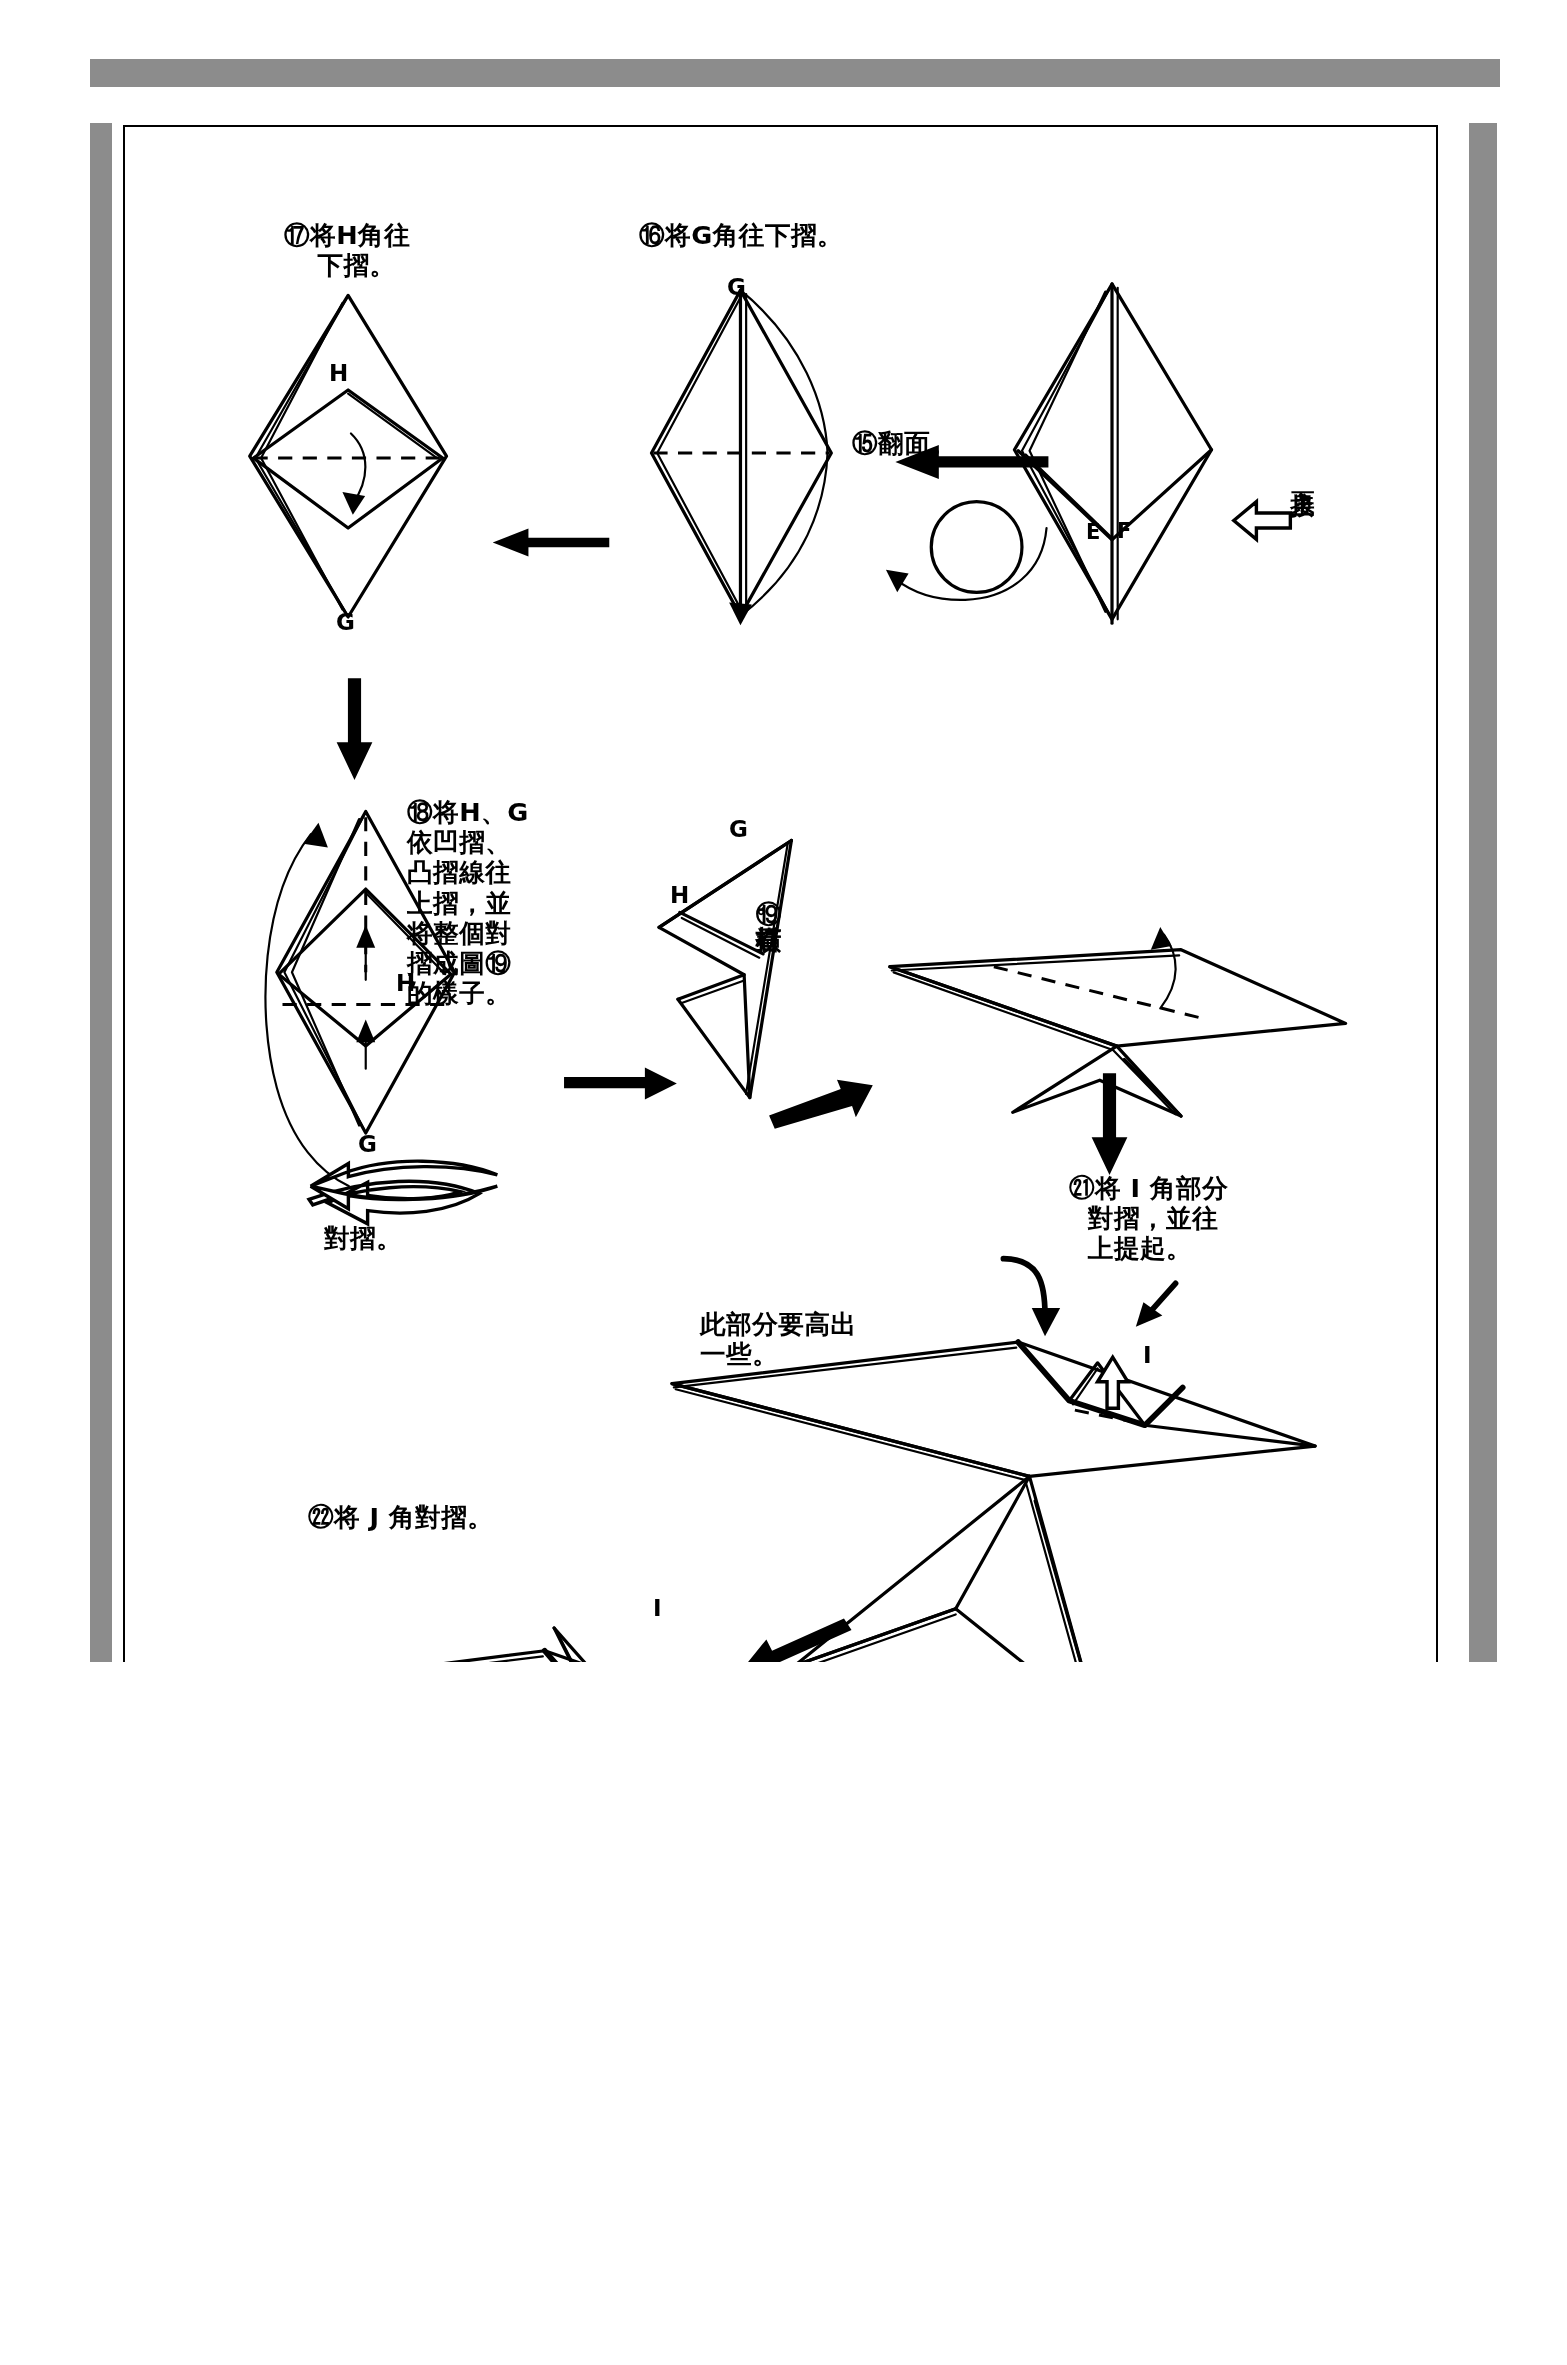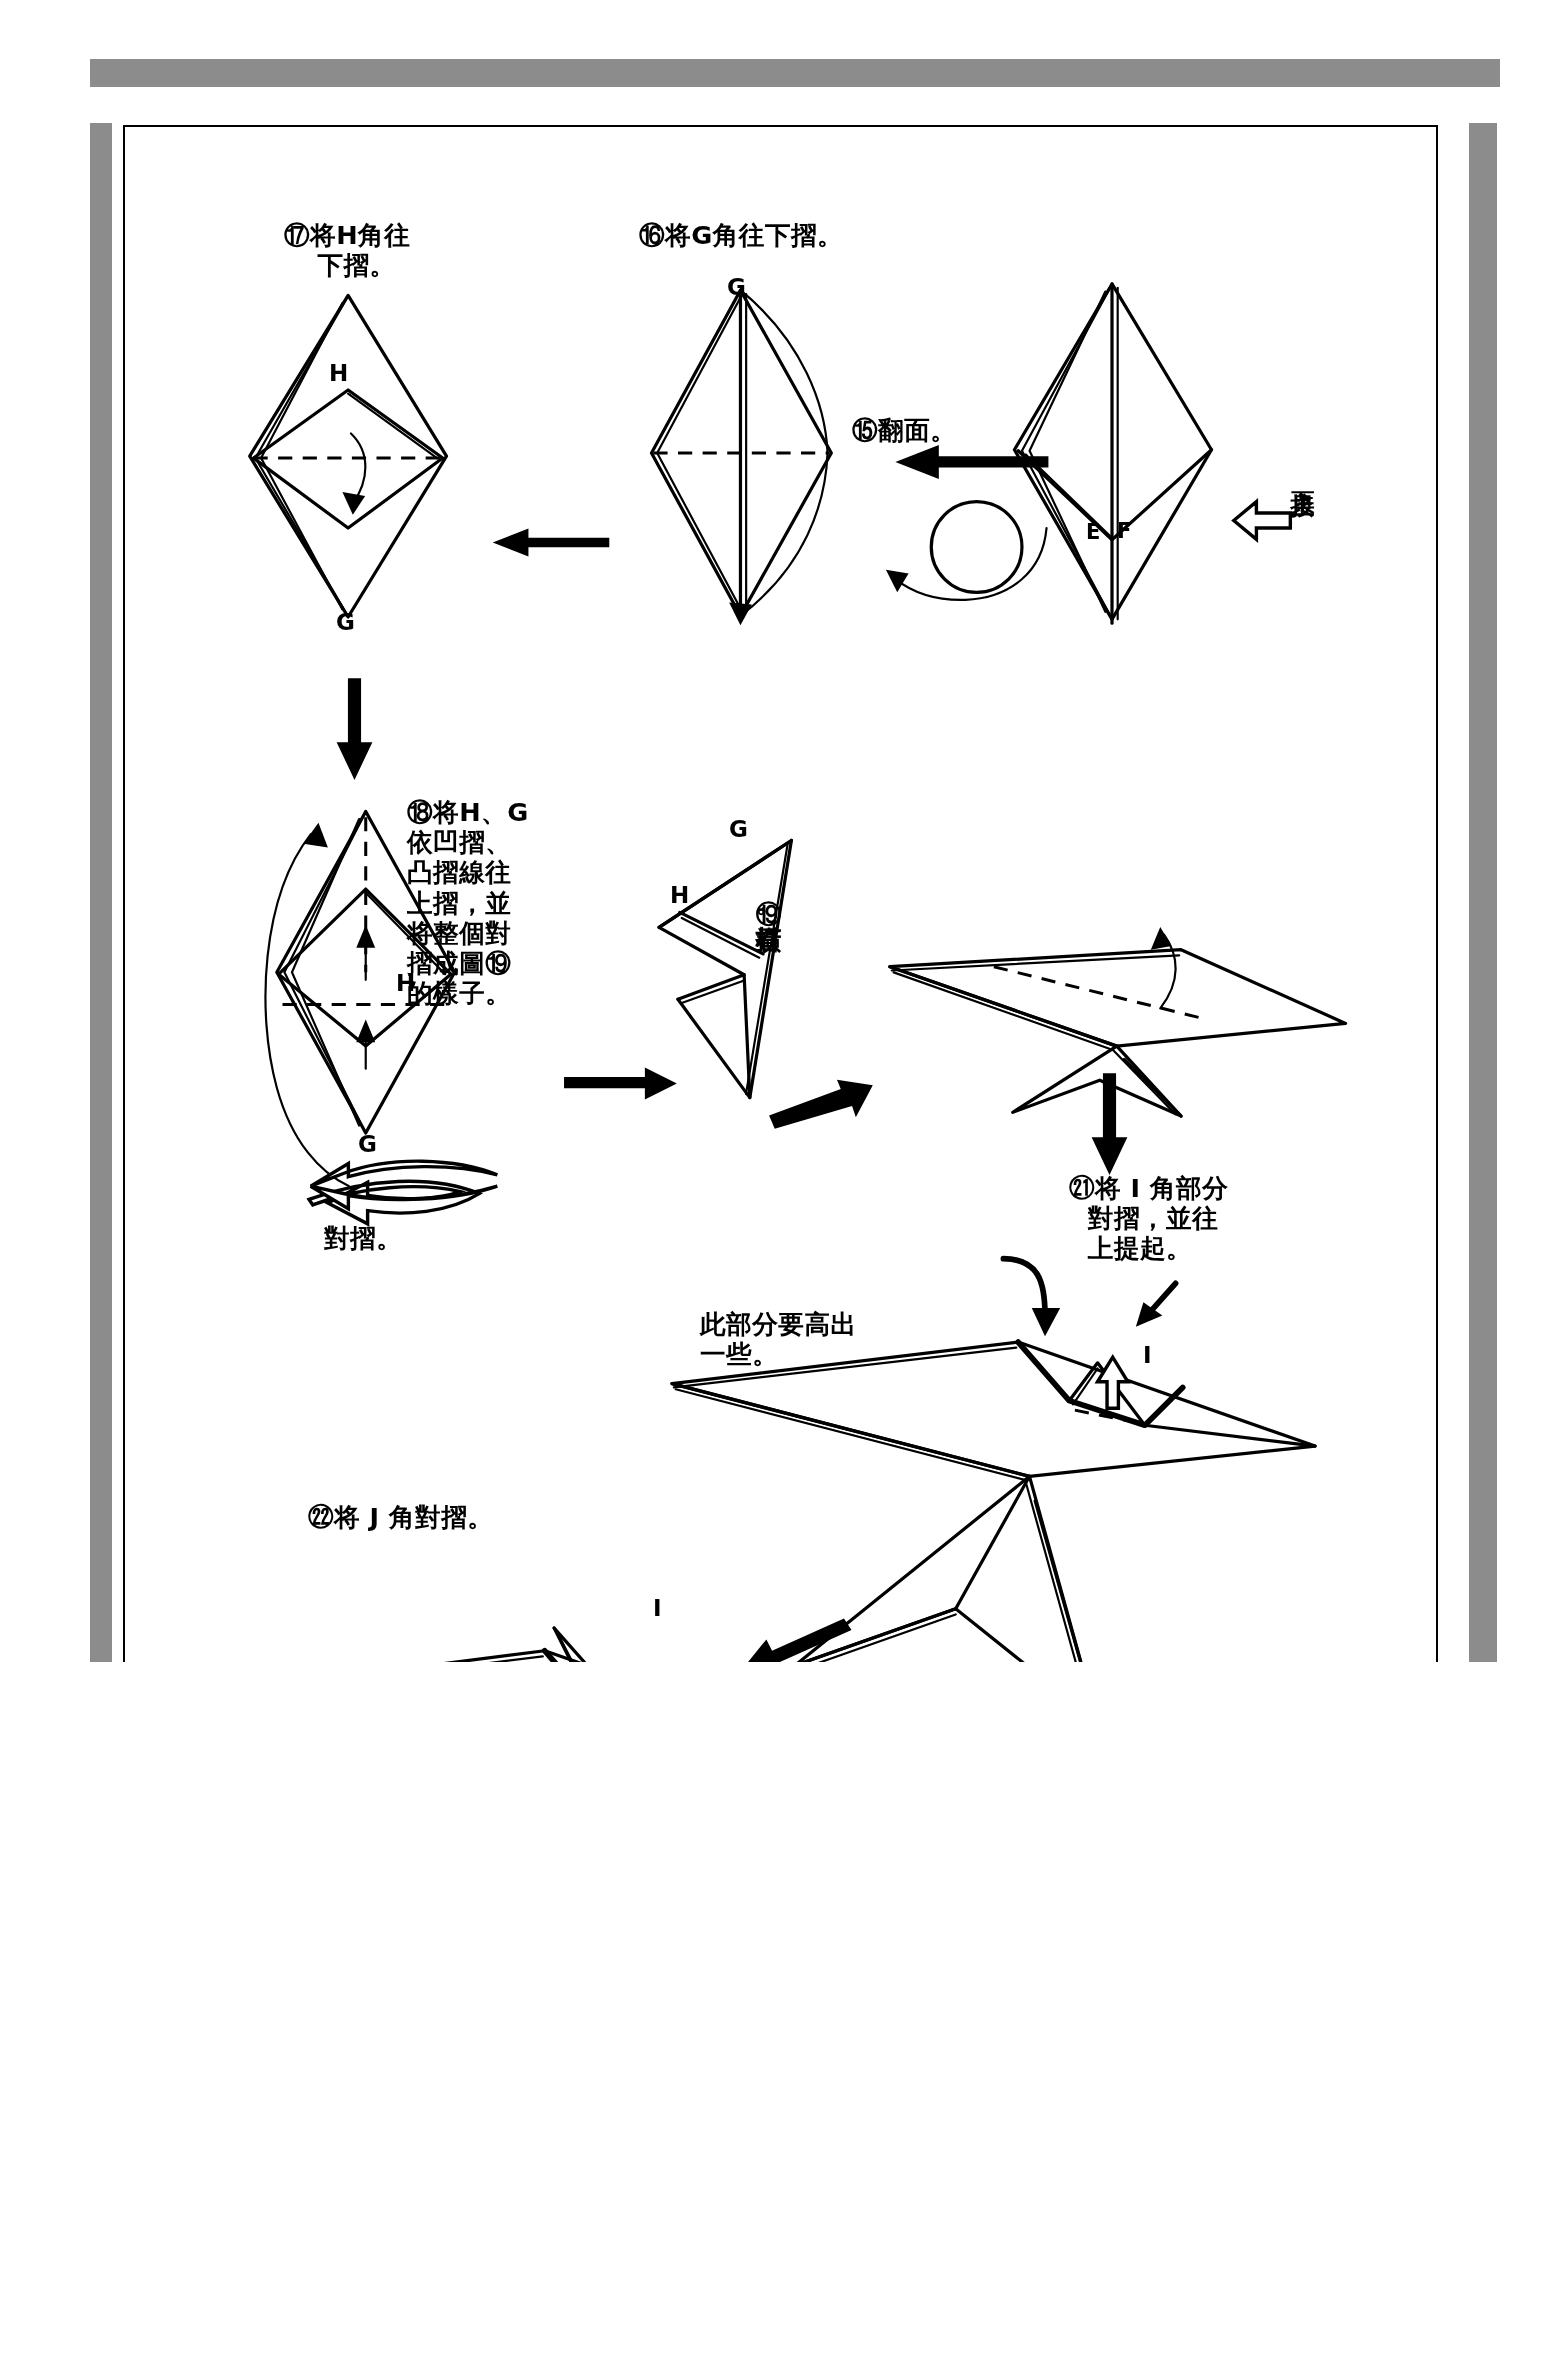--- a/index.html
+++ b/index.html
@@ -98,21 +98,21 @@
   <div class="frame-shadow left"></div>
   <div class="frame-shadow right"></div>
   <div class="frame-white"></div>
   <div class="frame-line"></div>
 
   <div class="txt step" style="left:284px; top:220px; text-align:center;">⑰将H角往
   下摺。</div>
 
   <div class="txt step" style="left:639px; top:220px;">⑯将G角往下摺。</div>
 
-  <div class="txt step" style="left:852px; top:415px;">⑮翻面。</div>
+  <div class="txt step" style="left:852px; top:428px;">⑮翻面。</div>
 
   <div class="vtxt small" style="left:1289px; top:473px;">接上頁</div>
   <svg style="left:1230px; top:492px;" width="66" height="57" viewBox="0 0 70 60">
     <path class="hollow" d="M4 30 L28 10 L28 22 L64 22 L64 38 L28 38 L28 50 Z"></path>
   </svg>
 
   <svg style="left:227px; top:284px;" width="246" height="350" viewBox="0 0 260 370">
 
     <path class="ink" d="M128 12 L232 182 L128 352 L24 182 Z"></path>
 

